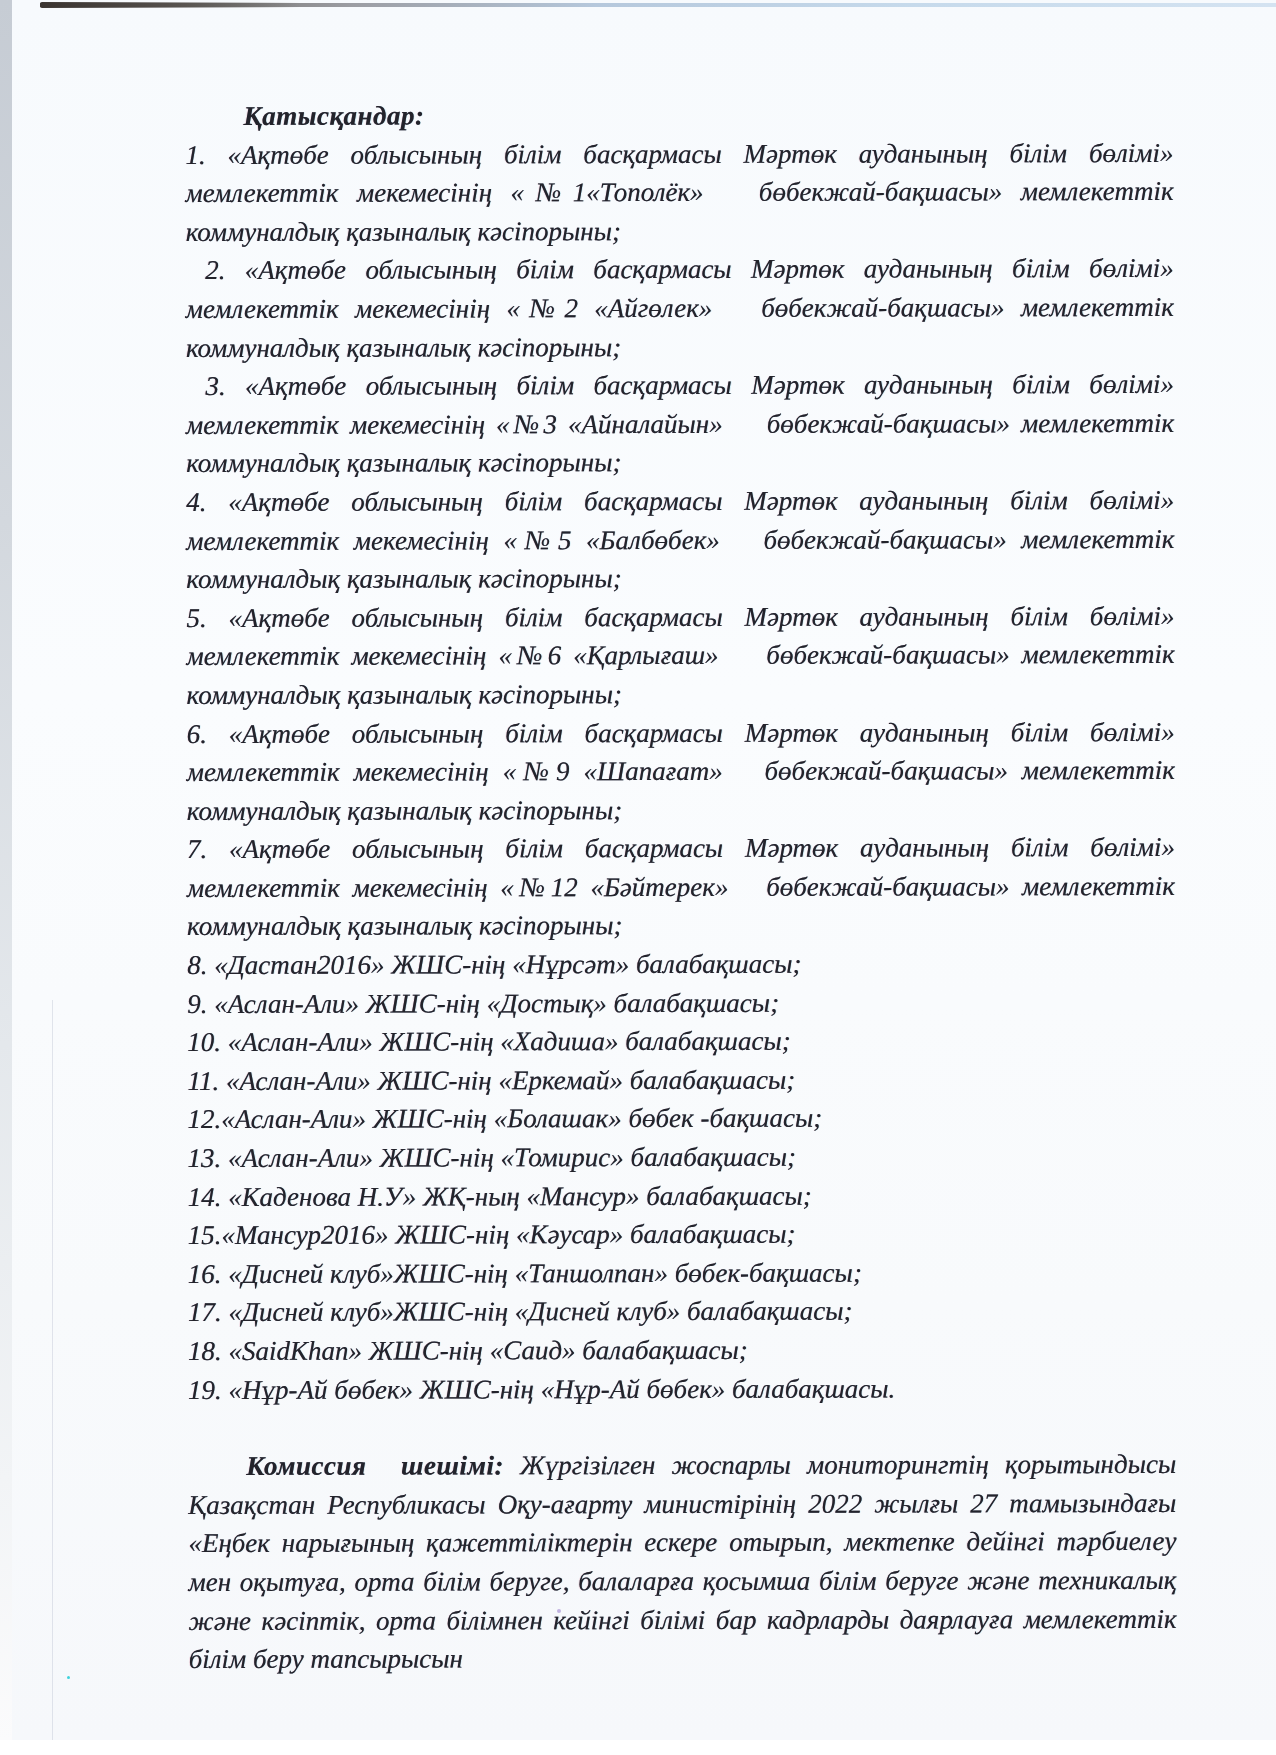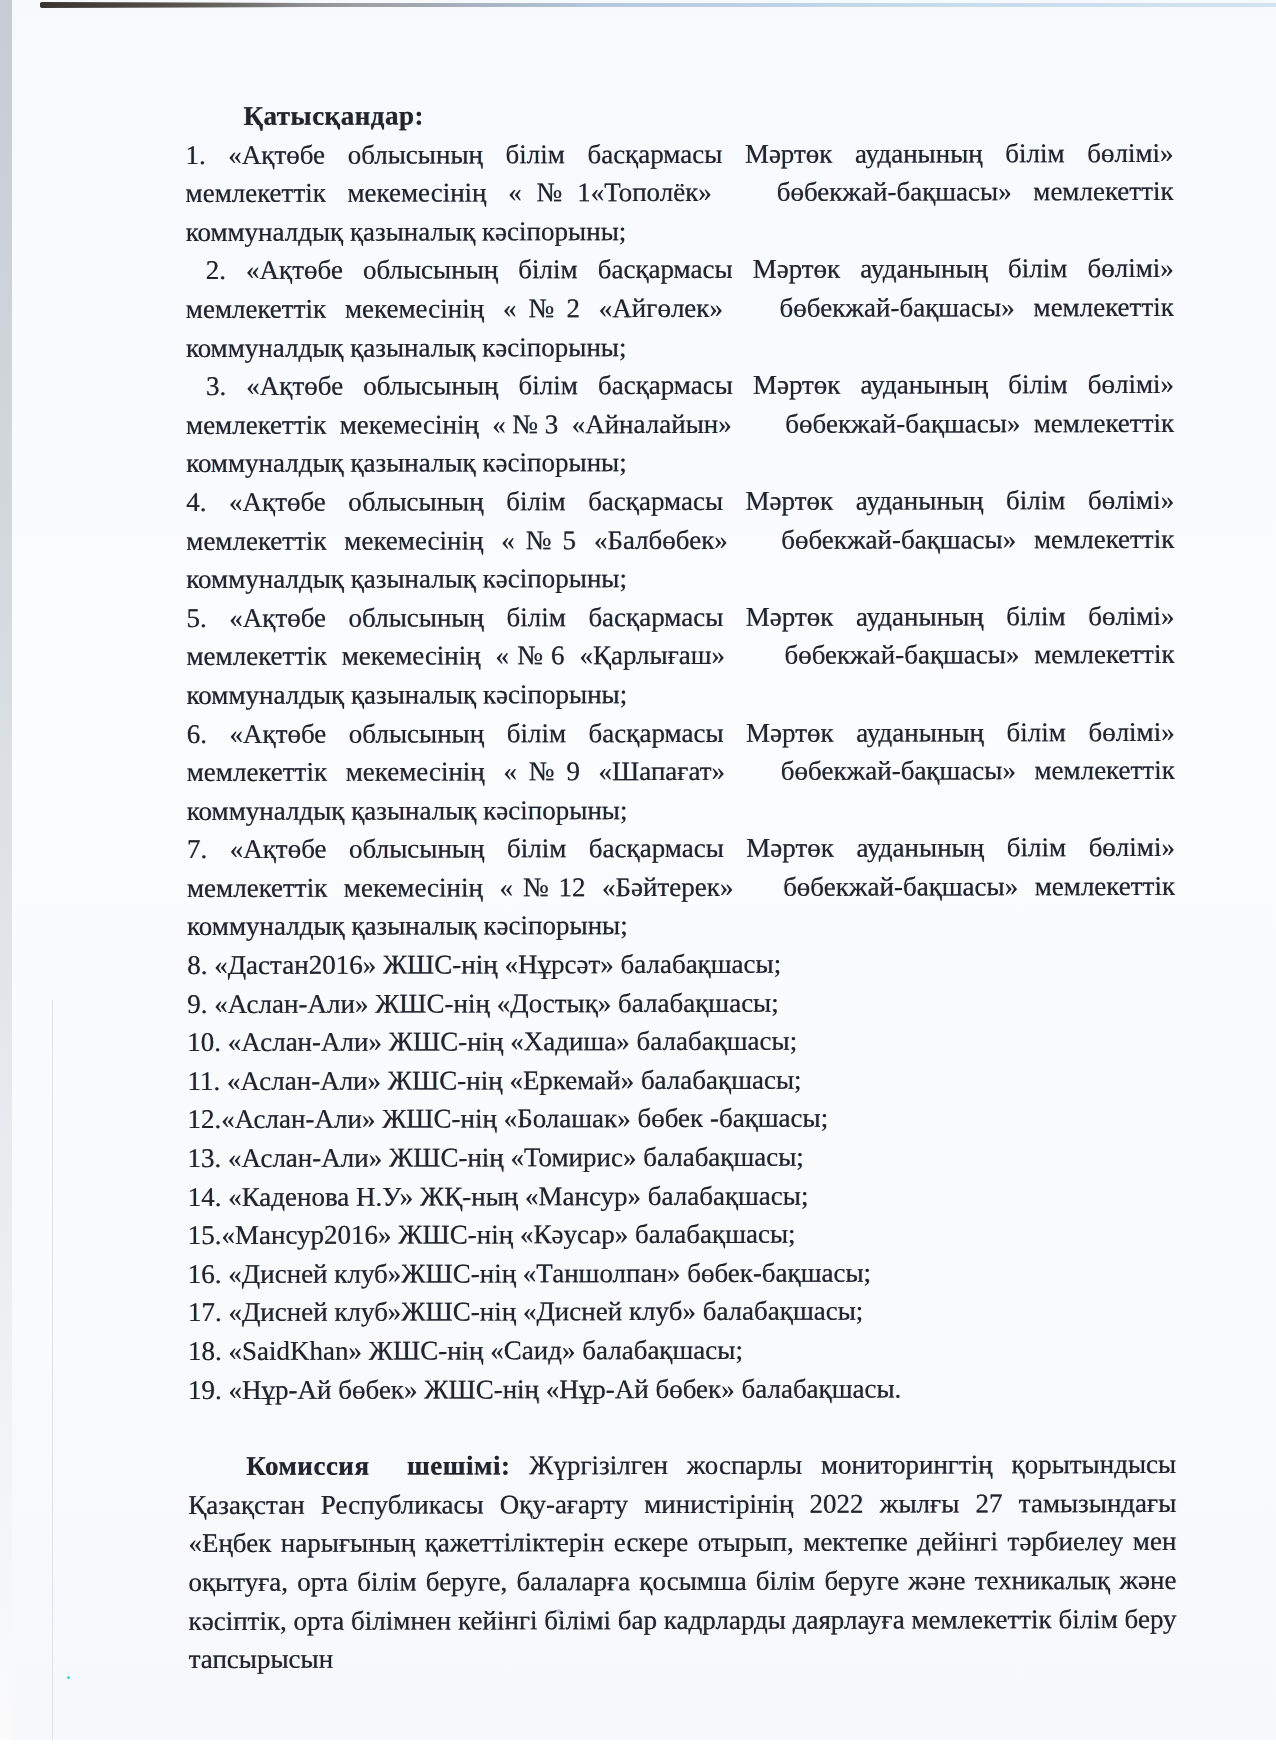--- a/index.html
+++ b/index.html
@@ -15,20 +15,21 @@
     font-family: "Liberation Serif", serif;
   }
   
   .page {
     position: absolute;
     left: 12px;
     top: 0;
     right: 0;
     height: 1740px;
     background: linear-gradient(180deg, #f7fafd 0%, #fafcfe 40%, #f8fafc 75%, #f6f8fb 100%);
+    font-style: italic;
   }
   
   .scanner-strip {
     position: absolute;
     left: 0;
     top: 0;
     width: 12px;
     height: 1740px;
     background: linear-gradient(180deg, #c6ccd4 0%, #d3d8de 30%, #e4e8ec 60%, #f2f4f6 85%, #fbfbfc 100%);
   }

